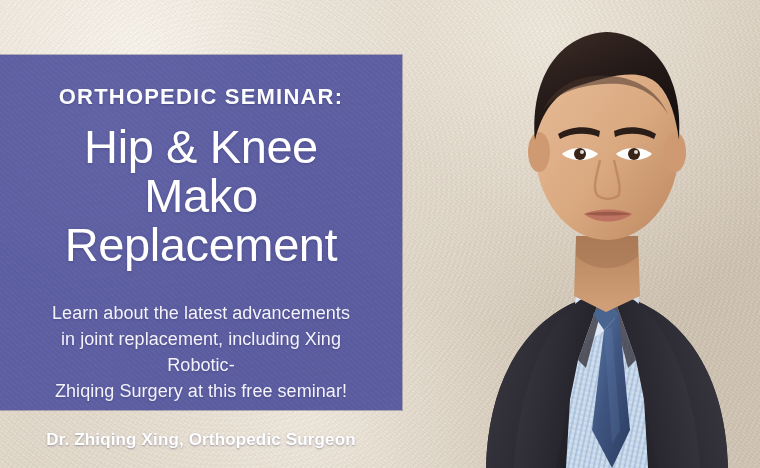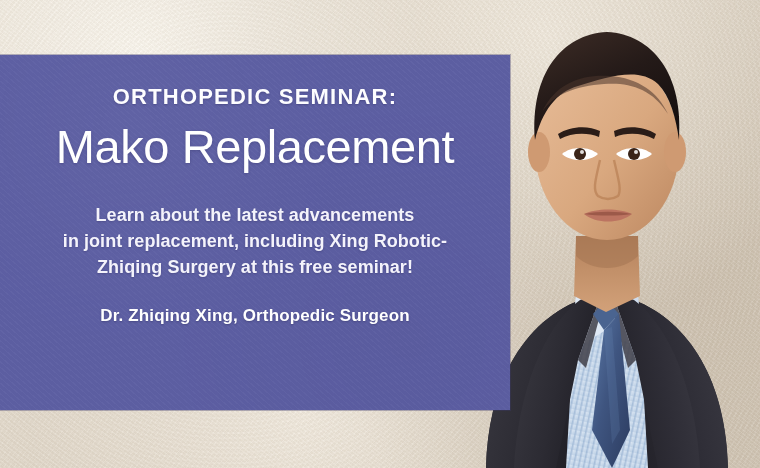--- a/index.html
+++ b/index.html
@@ -51,21 +51,21 @@
     height: 468px;
     overflow: hidden;
   }
   .portrait svg { display: block; }
 
   
   .text-panel {
     position: absolute;
     left: 0;
     top: 55px;
-    width: 510px;
+    width: 402px;
     height: 355px;
     background: #5d5fa3;
     box-shadow: 0 0 0 1px rgba(60,58,110,0.35);
   }
   .text-panel-texture {
     position: absolute;
     inset: 0;
     opacity: 0.16;
     background-image:
       repeating-linear-gradient(41deg, rgba(255,255,255,0.14) 0px, rgba(255,255,255,0.14) 1px, rgba(40,36,80,0.10) 1px, rgba(40,36,80,0.10) 4px),
@@ -100,21 +100,21 @@
     line-height: 1.04;
     letter-spacing: -0.4px;
     margin: 0 0 30px 0;
     color: #ffffff;
     text-shadow: 0 1px 3px rgba(40,38,85,0.30);
   }
   .headline-line { display: block; }
 
   .body-copy {
     font-size: 18px;
-    font-weight: 700;
+    font-weight: 400;
     line-height: 26px;
     letter-spacing: 0.05px;
     margin: 0 0 26px 0;
     color: #f4f3fb;
     text-shadow: 0 1px 2px rgba(40,38,85,0.30);
   }
   .body-line { display: block; }
 
   .attribution {
     font-size: 17px;
@@ -237,20 +237,21 @@
     </svg>
   </div>
 
   <div class="text-panel">
     <div class="text-panel-texture"></div>
     <div class="panel-inner">
 
       <p class="eyebrow">ORTHOPEDIC SEMINAR:</p>
 
       <h1 class="headline">
+        <span class="headline-line">Hip &amp; Knee</span>
         <span class="headline-line">Mako Replacement</span>
       </h1>
 
       <p class="body-copy">
         <span class="body-line">Learn about the latest advancements</span>
         <span class="body-line">in joint replacement, including Xing Robotic-</span>
         <span class="body-line">Zhiqing Surgery at this free seminar!</span>
       </p>
 
       <p class="attribution">Dr. Zhiqing Xing, Orthopedic Surgeon</p>

